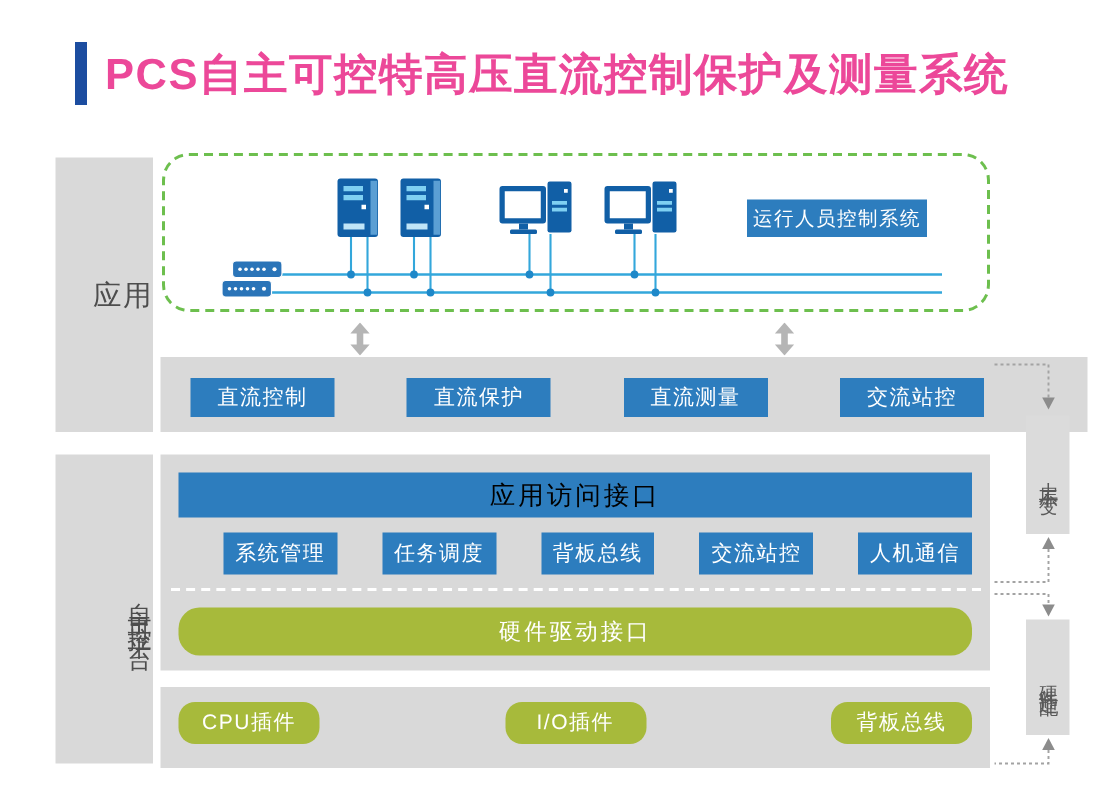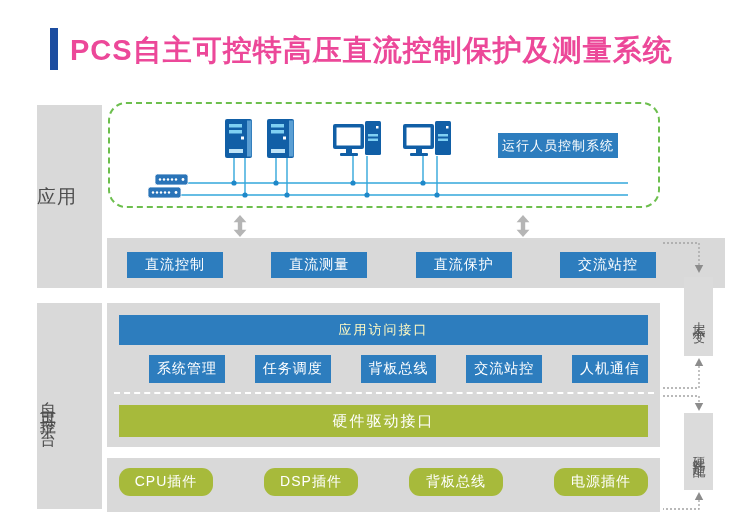--- a/index.html
+++ b/index.html
@@ -5,44 +5,44 @@
   html,body{margin:0;padding:0;background:#fff;}
   .stage{
     position:relative;width:734px;height:528px;overflow:hidden;background:#fff;
     font-family:"Liberation Sans","DejaVu Sans",sans-serif;
   }
   .abs{position:absolute;}
   
   .title-bar{left:50px;top:28px;width:8px;height:42px;background:#1c4da0;}
   .title-text{left:70px;top:29px;height:42px;line-height:42px;font-size:29px;font-weight:bold;color:#ec4899;white-space:nowrap;letter-spacing:1px;}
   
-  .sidebar{background:#d9d9d9;color:#4d4d4d;display:flex;align-items:center;justify-content:flex-start;}
+  .sidebar{background:#d9d9d9;color:#4d4d4d;display:flex;align-items:center;justify-content:flex-end;}
   .sidebar-app{left:37px;top:105px;width:65px;height:183px;font-size:19px;letter-spacing:1px;}
   .sidebar-platform{left:37px;top:303px;width:65px;height:206px;font-size:16px;}
   .vtext{writing-mode:vertical-lr;text-orientation:upright;letter-spacing:6px;}
   
   .net-box{left:108px;top:102px;width:552px;height:106px;border:2px dashed #6dbf4e;border-radius:18px;background:#fff;box-sizing:border-box;}
   .net-svg{left:108px;top:102px;width:552px;height:106px;}
   .operator-label{left:498px;top:133px;width:120px;height:25px;background:#2d7dbe;color:#fff;font-size:13px;display:flex;align-items:center;justify-content:center;letter-spacing:1px;text-align:center;}
   
   .panel{background:#d9d9d9;}
   .band-apps{left:107px;top:238px;width:618px;height:50px;}
   .panel-mid{left:107px;top:303px;width:553px;height:144px;}
   .panel-bot{left:107px;top:458px;width:553px;height:54px;}
   .btn-row{position:absolute;display:flex;justify-content:space-between;}
   .row-apps{left:20px;top:14px;width:529px;height:26px;}
   .row-services{left:12px;top:52px;width:529px;height:28px;}
   .row-plugins{left:12px;top:10px;width:529px;height:28px;}
   .btn{display:flex;align-items:center;justify-content:center;color:#fff;font-size:14px;letter-spacing:1px;}
   .btn-blue{background:#2d7dbe;width:96px;}
   .btn-blue-s{background:#2d7dbe;width:93px;margin-left:30px;}
   .btn-green{background:#a7ba3b;width:94px;border-radius:11px;}
-  .api-bar{position:absolute;left:12px;top:12px;width:529px;height:30px;background:#2d7dbe;color:#fef9c3;font-size:13px;display:flex;align-items:center;justify-content:center;letter-spacing:2px;}
+  .api-bar{position:absolute;left:12px;top:12px;width:529px;height:30px;background:#2d7dbe;color:#000000;font-size:17px;display:flex;align-items:center;justify-content:center;letter-spacing:2px;}
   .dash-sep{position:absolute;left:7px;top:89px;width:540px;height:0;border-top:2px dashed #fff;}
-  .driver-bar{position:absolute;left:12px;top:102px;width:529px;height:32px;background:#a7ba3b;color:#fff;font-size:15px;display:flex;align-items:center;justify-content:center;letter-spacing:2px;}
+  .driver-bar{position:absolute;left:12px;top:102px;width:529px;height:32px;background:#a7ba3b;color:#fff;font-size:15px;display:flex;align-items:center;justify-content:center;letter-spacing:2px;border-radius:14px;}
   
   .side-note{background:#dbdbdb;color:#595959;font-size:13px;display:flex;align-items:center;justify-content:center;}
   .side-note .vtext{letter-spacing:3px;}
   .note-upper{left:684px;top:277px;width:29px;height:79px;}
   .note-lower{left:684px;top:413px;width:29px;height:77px;}
   
   .overlay{left:0;top:0;width:734px;height:528px;pointer-events:none;}
   .darrow{width:14px;height:22px;}
 </style>
 </head>
@@ -155,45 +155,44 @@
   </svg>
   <svg class="abs darrow" style="left:516px;top:215px;" viewBox="0 0 14 24">
     <polygon points="7,0 14,8 0,8" fill="#b5b5b5"></polygon>
       <rect x="4.6" y="7" width="4.8" height="10" fill="#b5b5b5"></rect>
       <polygon points="0,16 14,16 7,24" fill="#b5b5b5"></polygon>
   </svg>
 
   <div class="abs panel band-apps">
     <div class="btn-row row-apps">
       <div class="btn btn-blue">直流控制</div>
+      <div class="btn btn-blue">直流保护</div>
       <div class="btn btn-blue">直流测量</div>
-      <div class="btn btn-blue">直流保护</div>
       <div class="btn btn-blue">交流站控</div>
     </div>
   </div>
 
   <div class="abs panel panel-mid">
     <div class="api-bar">应用访问接口</div>
     <div class="btn-row row-services">
       <div class="btn btn-blue-s">系统管理</div>
       <div class="btn btn-blue-s">任务调度</div>
       <div class="btn btn-blue-s">背板总线</div>
       <div class="btn btn-blue-s">交流站控</div>
       <div class="btn btn-blue-s">人机通信</div>
     </div>
     <div class="dash-sep"></div>
     <div class="driver-bar">硬件驱动接口</div>
   </div>
 
   <div class="abs panel panel-bot">
     <div class="btn-row row-plugins">
       <div class="btn btn-green">CPU插件</div>
-      <div class="btn btn-green">DSP插件</div>
+      <div class="btn btn-green">I/O插件</div>
       <div class="btn btn-green">背板总线</div>
-      <div class="btn btn-green">电源插件</div>
     </div>
   </div>
 
   <div class="abs side-note note-upper">
     <span class="vtext">上层不变</span>
   </div>
   <div class="abs side-note note-lower">
     <span class="vtext">硬件适配</span>
   </div>
 

